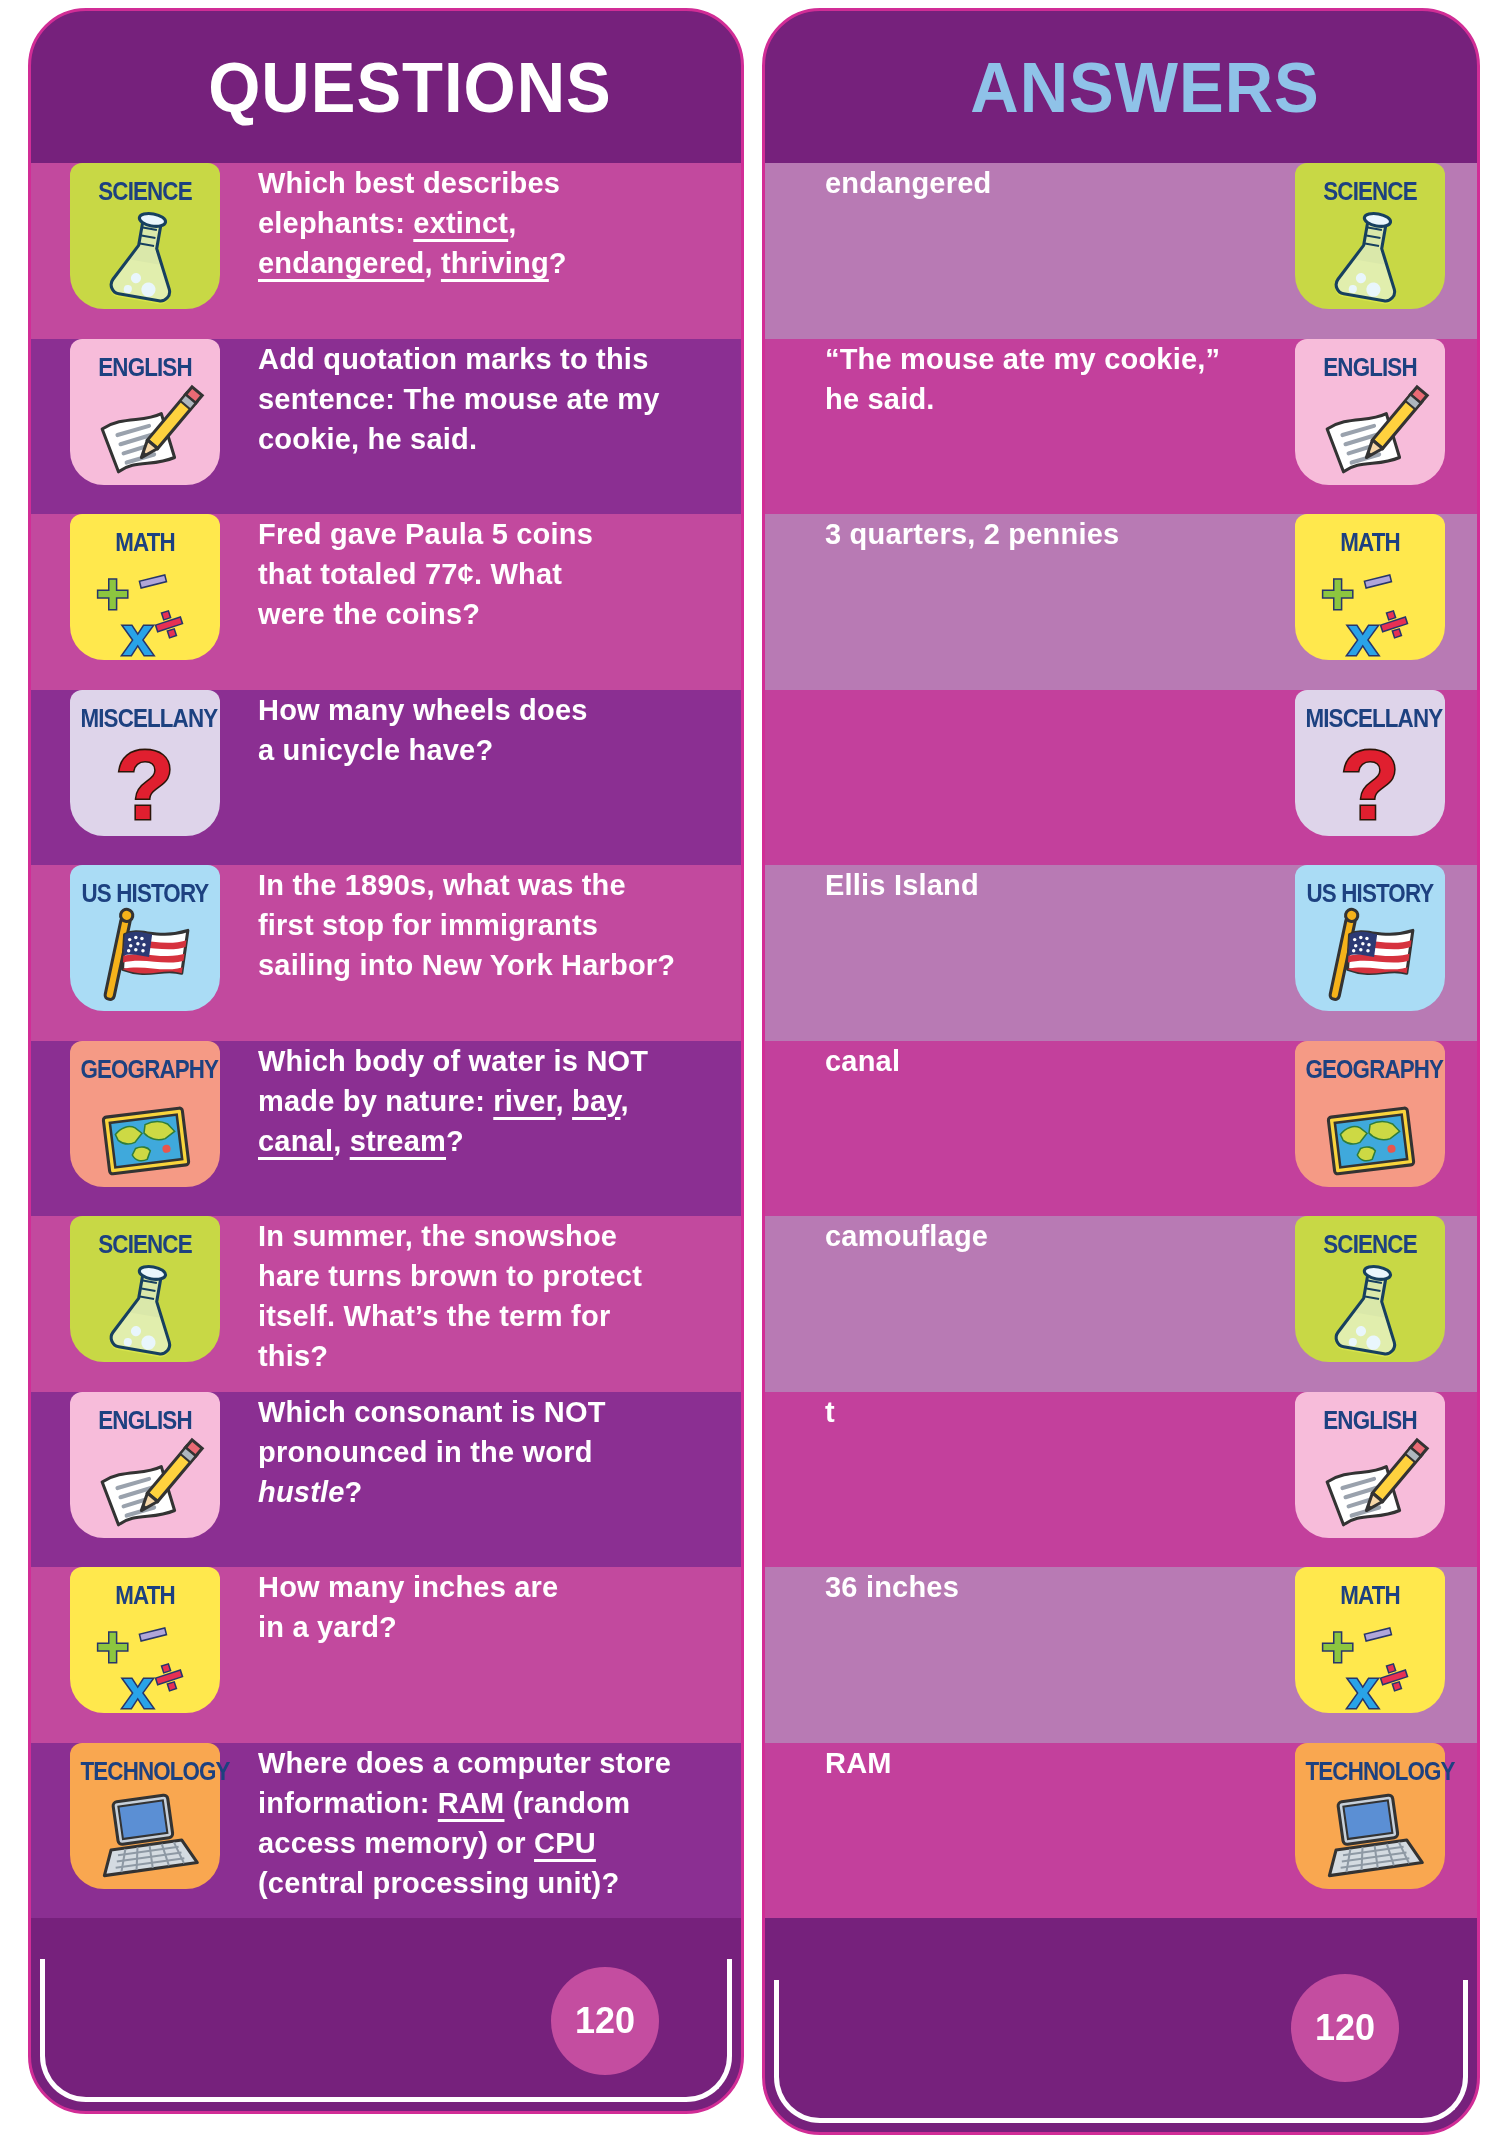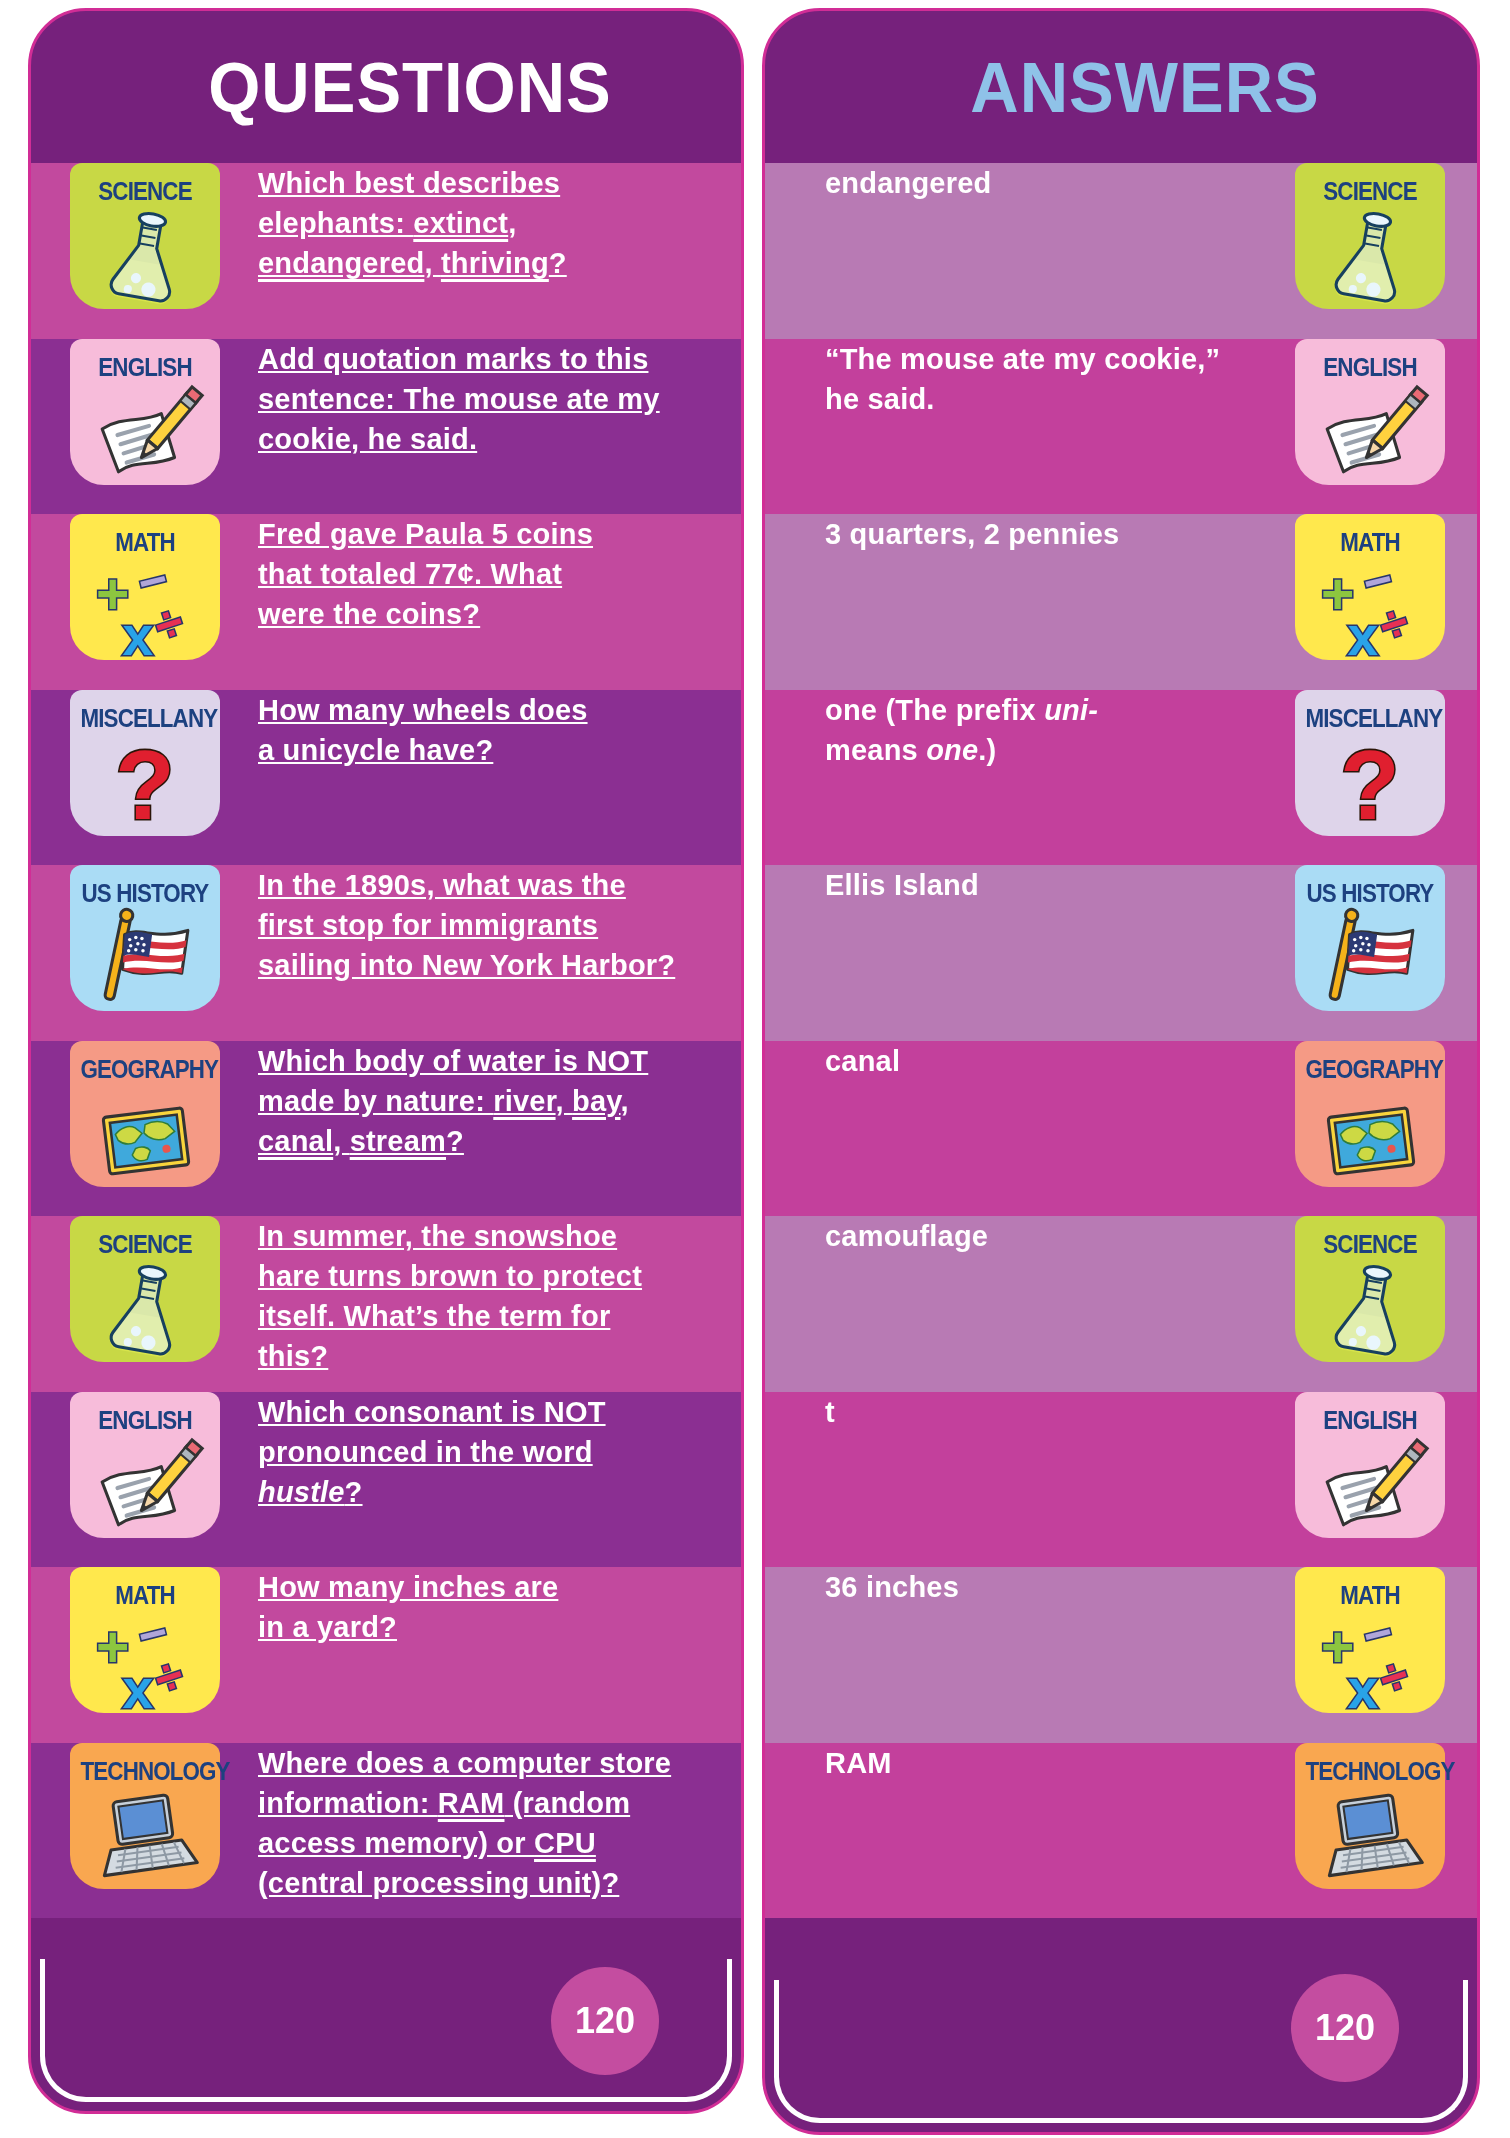--- a/index.html
+++ b/index.html
@@ -28,21 +28,21 @@
 
   .q-magenta { background:#c2499e; }
   .q-purple  { background:#8b2f92; }
   .a-light   { background:#b87ab4; }
   .a-magenta { background:#c3409c; }
 
   .row .text {
     color:#ffffff; font-weight:700; font-size:29px; line-height:40px;
     letter-spacing:0.2px;
   }
-  .row.q .text { margin-left:227px; margin-right:16px;text-decoration:underline; }
+  .row.q .text { margin-left:227px; margin-right:16px; }
   .row.a .text { margin-left:60px;  margin-right:228px; }
   .row .text u { text-underline-offset:6px; text-decoration-thickness:2.5px; }
   .row .text i { font-style:italic; }
 
   .badge {
     position:absolute; top:0; width:150px; height:146px;
     border-radius:12px 12px 34px 34px;
   }
   .row.q .badge { left:39px; }
   .row.a .badge { right:32px; }
@@ -342,21 +342,20 @@
     <div class="text">3 quarters, 2 pennies</div>
   </div>
 
   <div class="row a a-magenta">
     <div class="badge miscellany">
       <span class="badge-label">MISCELLANY</span>
       <span class="badge-icon"><svg viewBox="0 0 100 100">
               <text x="50" y="84" text-anchor="middle" font-size="96" font-weight="900" fill="#e01f2f" stroke="#2a1508" stroke-width="3" paint-order="stroke">?</text>
             </svg></span>
     </div>
-    <div class="text">one (The prefix <i>uni-</i><br>means <i>one</i>.)</div>
   </div>
 
   <div class="row a a-light">
     <div class="badge us-history">
       <span class="badge-label">US HISTORY</span>
       <span class="badge-icon"><svg viewBox="0 0 100 100">
               <g transform="rotate(12 50 55)">
                 <rect x="18" y="14" width="9" height="82" rx="4" fill="#f5b21a" stroke="#333" stroke-width="3"></rect>
                 <circle cx="22.5" cy="12" r="6" fill="#f5b21a" stroke="#333" stroke-width="3"></circle>
               </g>

